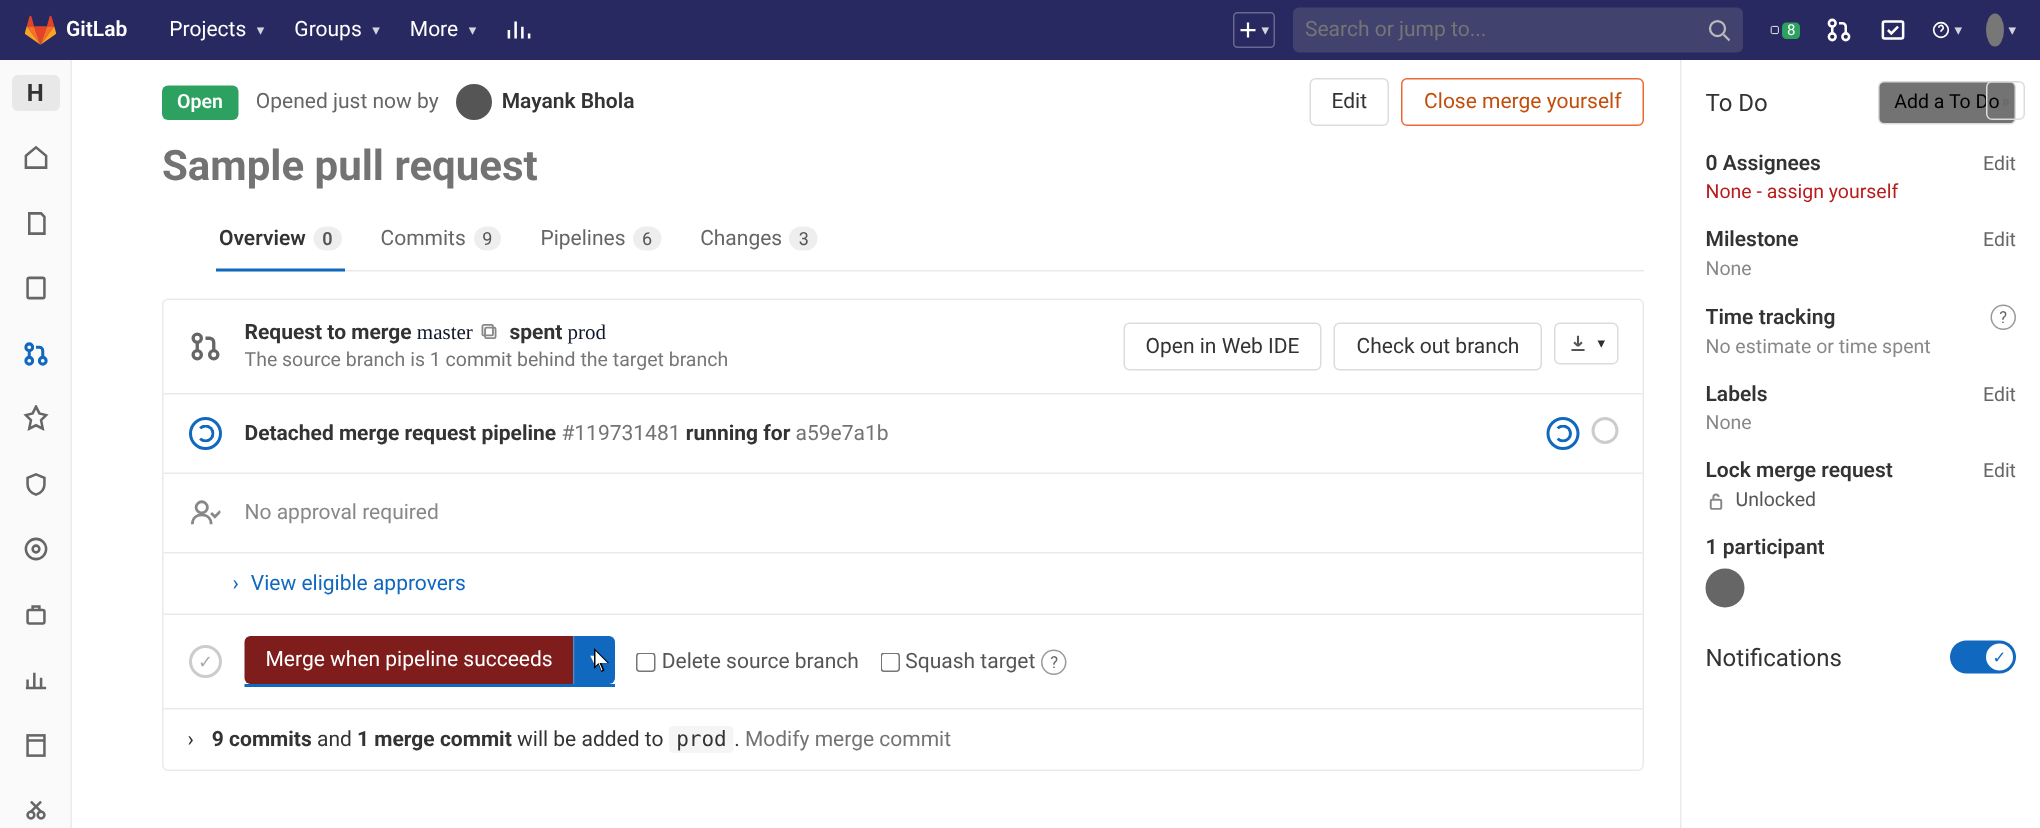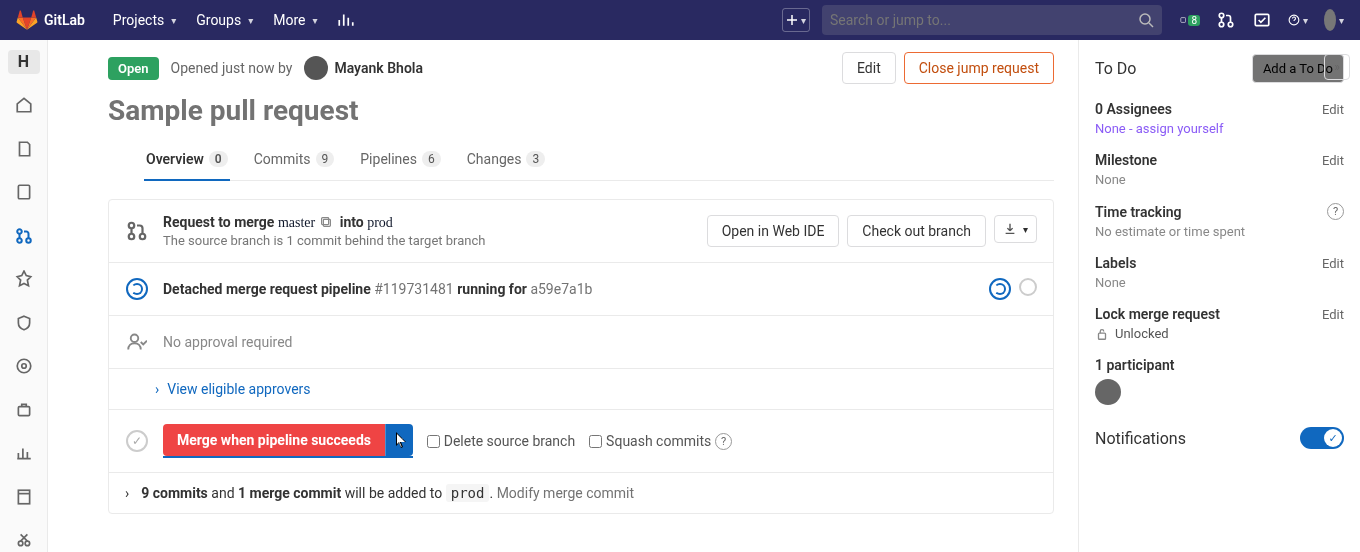--- a/index.html
+++ b/index.html
@@ -6,36 +6,36 @@
   body { width:1360px; height:552px; overflow:hidden; background:#fff; color:#2e2e2e; }
   a { color:#737373; text-decoration:none; }
 
   
   .topnav { height:40px; background:#292961; display:flex; align-items:center; padding:0 16px; color:#fff; font-size:14px; }
   .logo { display:flex; align-items:center; gap:6px; font-weight:600; margin-right:18px; }
   .tanuki { width:22px; height:22px; }
   .menuitem { display:flex; align-items:center; gap:4px; padding:0 10px; height:40px; cursor:pointer; }
   .spacer { flex:1; }
   .plusbox { width:28px; height:24px; border:1px solid rgba(255,255,255,0.3); border-radius:3px; display:flex; align-items:center; justify-content:center; margin-right:12px; cursor:pointer;}
-  .searchwrap { display:flex; align-items:center; background:#42426f; border-radius:4px; height:30px; width:340px; padding:0 8px; }
+  .searchwrap { display:flex; align-items:center; background:#42426f; border-radius:4px; height:30px; width:300px; padding:0 8px; }
   .searchwrap input { background:transparent; border:none; color:#ccc; flex:1; outline:none; font-size:14px;}
   .topicongroup { display:flex; align-items:center; gap:16px; margin-left:18px; }
   .topicon { width:20px; height:20px; cursor:pointer; display:flex; align-items:center; justify-content:center; }
   .badge-sm { background:#2da160; color:#fff; font-size:10px; border-radius:3px; padding:0 3px; margin-left:2px;}
   .avatar-sm { width:22px; height:22px; border-radius:50%; background:#777;}
   .caret::after{content:"▾"; font-size:10px; margin-left:3px; opacity:.8;}
 
   
   .layout { display:flex; height:512px; }
   .leftrail { width:48px; background:#fafafa; border-right:1px solid #eaeaea; display:flex; flex-direction:column; align-items:center; padding-top:10px; gap:20px;}
   .railicon { width:32px; height:32px; display:flex; align-items:center; justify-content:center; color:#666; cursor:pointer; border-radius:4px;}
   .railicon.active-proj { background:#e8e8e8; color:#333; font-weight:bold;}
   .railicon.active { color:#1068bf;}
   .main { flex:1; padding:12px 24px 0 60px; overflow:hidden;}
-  .sidepanel { width:282px; border-left:1px solid #eaeaea; padding:14px 16px; position:relative;}
+  .sidepanel { width:240px; border-left:1px solid #eaeaea; padding:14px 16px; position:relative;}
   .collapse-btn { position:absolute; right:10px; top:14px; border:1px solid #dcdcde; border-radius:4px; width:26px; height:26px; display:flex; align-items:center; justify-content:center; font-size:12px; color:#666; cursor:pointer;}
 
   
   .header-row { display:flex; align-items:center; gap:12px; }
   .status-pill { background:#2da160; color:#fff; font-weight:600; font-size:13px; padding:4px 10px; border-radius:4px;}
   .opened-text { color:#666; font-size:14px;}
   .author { display:flex; align-items:center; gap:6px; font-weight:600; color:#333; font-size:14px;}
   .author-av { width:24px; height:24px; border-radius:50%; background:#555;}
   .header-actions { margin-left:auto; display:flex; gap:8px;}
   .btn-plain { border:1px solid #dcdcde; background:#fff; padding:7px 14px; border-radius:4px; font-size:14px; cursor:pointer; color:#333;}
@@ -57,35 +57,35 @@
   .sub { color:#777; font-size:13px; margin-top:2px;}
   .mono { font-family:Liberation Serif, serif; color:#0f172a;}
   .actions-right { display:flex; gap:8px; align-items:flex-start;}
   .dropdown-sm { border:1px solid #dcdcde; border-radius:4px; padding:6px 8px; display:flex; align-items:center; gap:6px; cursor:pointer;}
   .circ { width:22px; height:22px; border:2px solid #1068bf; border-radius:50%; position:relative;}
   .circ.running::after{content:""; position:absolute; inset:3px; border:2px solid #1068bf; border-left-color:transparent; border-radius:50%;}
   .circ.ok { border-color:#ccc;}
   .circ.ok::after{content:"✓"; color:#aaa; font-size:12px; position:absolute; inset:0; display:flex; align-items:center; justify-content:center;}
   .stage-dot{ width:18px; height:18px; border:2px solid #ccc; border-radius:50%;}
   .approver-row { padding:12px 16px 12px 46px; border-top:1px solid #eaeaea; color:#1068bf; display:flex; align-items:center; gap:8px; cursor:pointer;}
-  .merge-btn { background:#ef4444; color:#fff; border:none; padding:8px 14px; border-radius:4px 0 0 4px; font-size:14px; font-weight:700; cursor:pointer;}
+  .merge-btn { background:#7f1d1d; color:#fff; border:none; padding:8px 14px; border-radius:4px 0 0 4px; font-size:14px; font-weight:400; cursor:pointer;}
   .merge-caret { background:#1068bf; color:#fff; border:none; padding:8px 10px; border-radius:0 4px 4px 0; cursor:pointer; border-left:1px solid rgba(255,255,255,.25);}
   .merge-wrap{ display:inline-flex; border-bottom:2px solid #1068bf;}
   .chk { display:inline-flex; align-items:center; gap:4px; color:#555; margin-left:14px;}
   .chk input{margin:0;}
   .help{ width:17px; height:17px; border:1px solid #999; border-radius:50%; font-size:11px; color:#666; display:inline-flex; align-items:center; justify-content:center; margin-left:4px;}
   .commits-row { padding:12px 16px 12px 16px; border-top:1px solid #eaeaea; color:#333; display:flex; align-items:center; gap:12px;}
   .codebox{ font-family:Menlo,Consolas,monospace; background:#f5f5f5; padding:1px 5px; border-radius:3px;}
 
   
   .side-row { display:flex; justify-content:space-between; align-items:center; margin-bottom:4px;}
   .side-row .lbl { font-weight:600; color:#333; font-size:14px;}
   .side-row .act { font-size:13px; color:#666; cursor:pointer;}
   .side-val { color:#888; font-size:13px; margin-bottom:16px;}
-  .side-val.link { color:#8b5cf6;}
+  .side-val.link { color:#b91c1c;}
   .todo-row { display:flex; justify-content:space-between; align-items:center; margin-bottom:18px;}
   .btn-todo { border:1px solid #dcdcde; background:#737373; padding:6px 10px; border-radius:4px; font-size:13px; cursor:pointer;}
   .lock-line{ display:flex; align-items:center; gap:6px; color:#555; font-size:13px; margin-bottom:16px;}
   .partic-av { width:26px; height:26px; border-radius:50%; background:#666; margin-top:6px;}
   .toggle { width:44px; height:22px; background:#1068bf; border-radius:11px; position:relative; cursor:pointer;}
   .toggle::after{content:"✓"; color:#1068bf; background:#fff; width:18px; height:18px; border-radius:50%; position:absolute; right:2px; top:2px; font-size:11px; display:flex; align-items:center; justify-content:center;}
   .notif-row{ display:flex; justify-content:space-between; align-items:center;}
 
   .cursor { position:absolute; width:14px; height:18px; pointer-events:none;}
   svg{display:block;}
@@ -238,21 +238,21 @@
   <div class="main">
     <div class="header-row">
       <span class="status-pill">Open</span>
       <span class="opened-text">Opened just now by</span>
       <span class="author">
         <span class="author-av"></span>
         <span>Mayank Bhola</span>
       </span>
       <div class="header-actions">
         <button class="btn-plain">Edit</button>
-        <button class="btn-warn">Close jump request</button>
+        <button class="btn-warn">Close merge yourself</button>
       </div>
     </div>
 
     <h1 class="title">Sample pull request</h1>
 
     <div class="tabs">
       <div class="tab active">
           <span>Overview</span>
           <span class="cnt">0</span>
         </div>
@@ -282,21 +282,21 @@
             </svg>
         </div>
         <div class="wtext">
           <div>
             <b>Request to merge</b>
             <span class="mono">master</span>
             <svg width="14" height="14" viewBox="0 0 16 16" fill="none" stroke="#888" stroke-width="1.4" style="display:inline;vertical-align:-2px">
                 <rect x="5" y="5" width="8" height="8" rx="1"></rect>
                 <rect x="3" y="3" width="8" height="8" rx="1"></rect>
               </svg>
-            &nbsp;<b>into</b>
+            &nbsp;<b>spent</b>
             <span class="mono">prod</span>
           </div>
           <div class="sub">
             <span>The source branch is</span>
             <a href="#">1 commit behind</a>
             <span>the target branch</span>
           </div>
         </div>
         <div class="actions-right">
           <button class="btn-plain">Open in Web IDE</button>
@@ -348,21 +348,21 @@
           <span class="merge-wrap">
             <button class="merge-btn">Merge when pipeline succeeds</button>
             <button class="merge-caret">▾</button>
           </span>
           <label class="chk">
               <input type="checkbox" style="">
               <span>Delete source branch</span>
             </label>
           <label class="chk">
               <input type="checkbox" style="">
-              <span>Squash commits</span>
+              <span>Squash target</span>
             </label>
           <span class="help">?</span>
         </div>
         <svg class="cursor" style="left:286px; top:22px" viewBox="0 0 12 18">
             <path fill="#000" d="M0 0v14l3-3 2 5 2-1-2-5h5z"></path>
             <path fill="#fff" d="M1 2v10l2-2 2 5 .7-.3L3.7 10H9z"></path>
           </svg>
       </div>
 
       <div class="commits-row">

